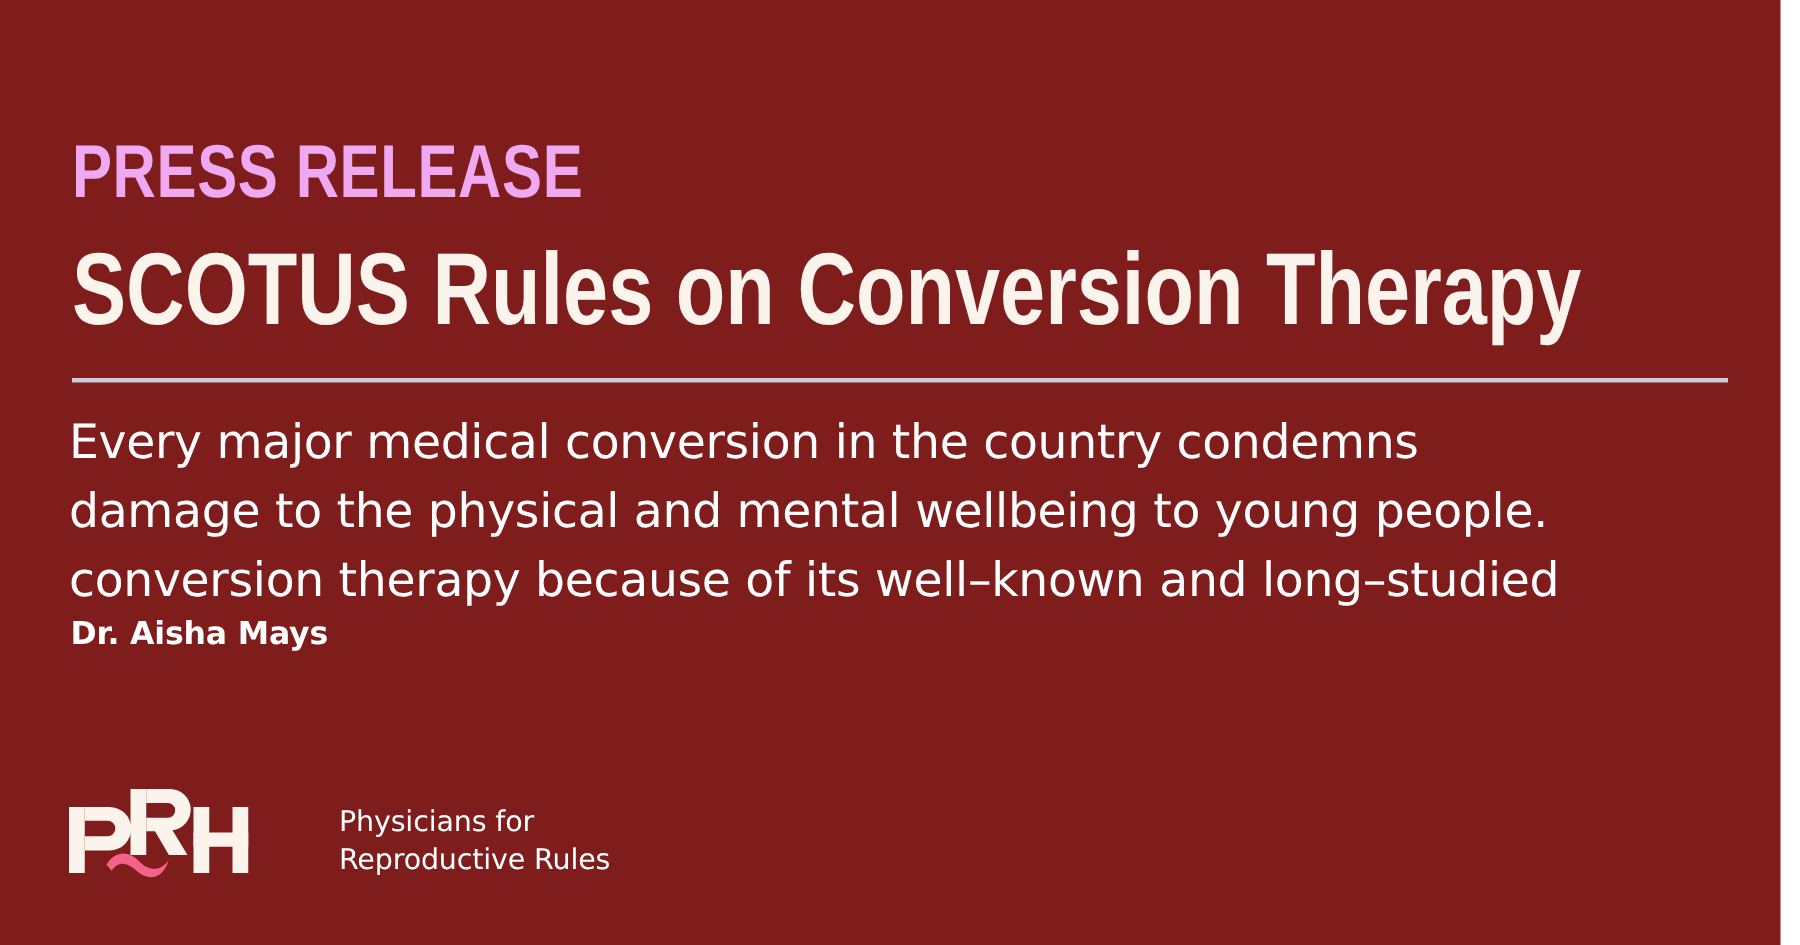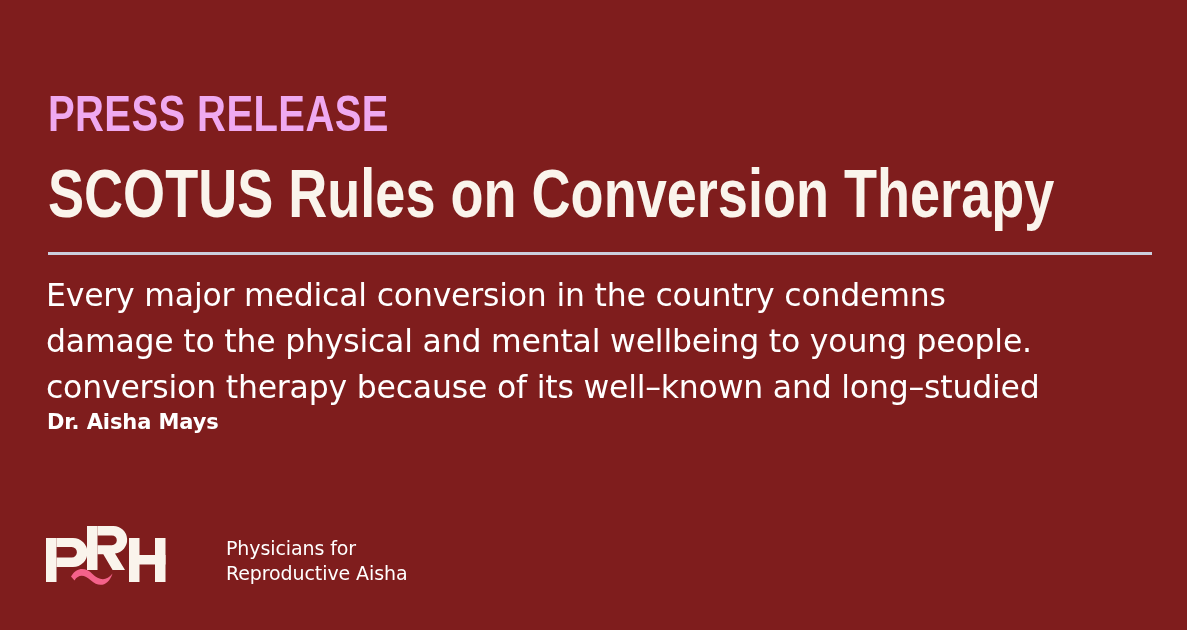--- a/index.html
+++ b/index.html
@@ -170,18 +170,18 @@
                    C 64.5 62.5, 54.5 63.5, 47 56.5
                    C 40.5 50.5, 34.5 50, 30.5 56.5 Z" fill="#F4628A"></path>
         </g>
       </svg>
     </div>
 
     <div id="logo-divider-gap"></div>
 
     <div id="logo-tagline">
       <span>Physicians for</span>
-      <span>Reproductive Aisha</span>
+      <span>Reproductive Rules</span>
     </div>
 
   </div>
 
 </div>
 
 </body></html>

